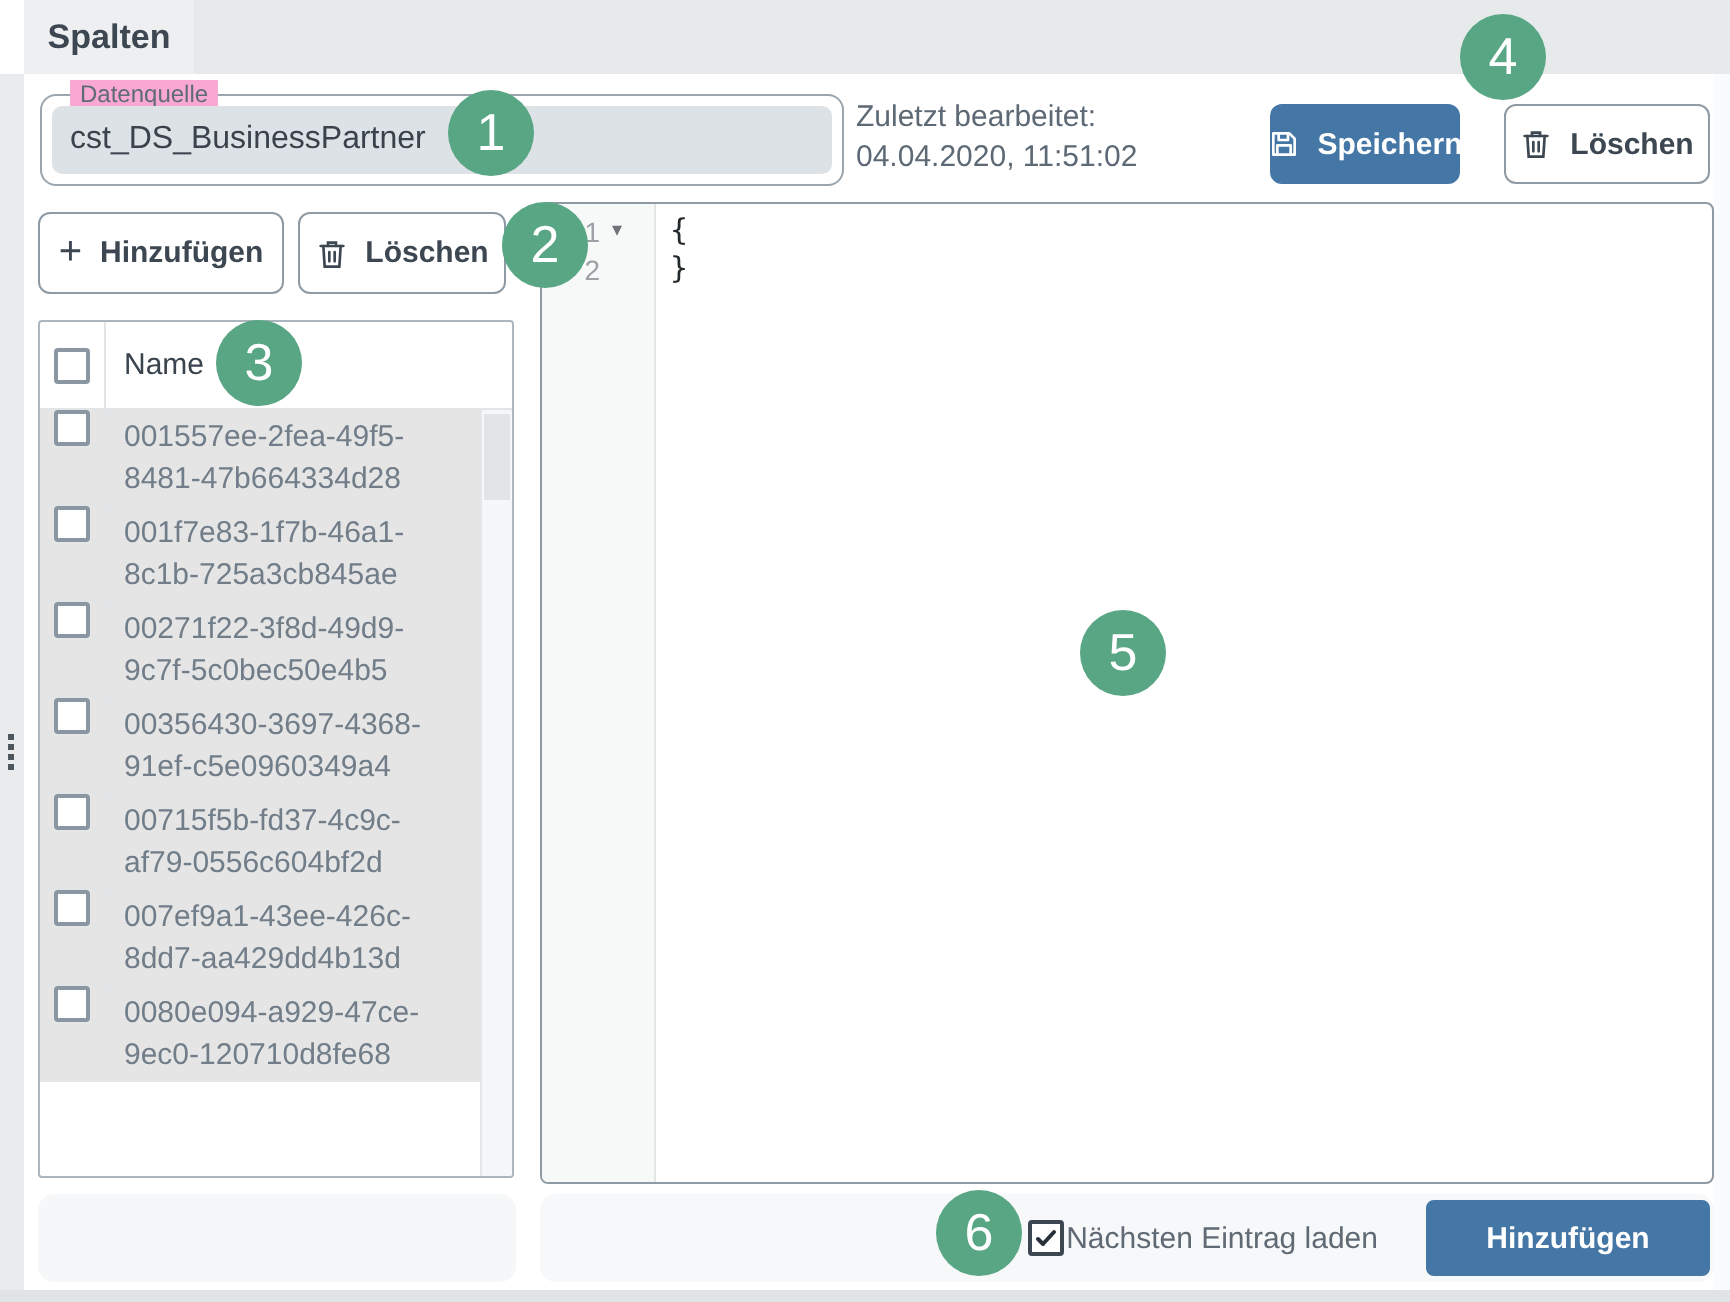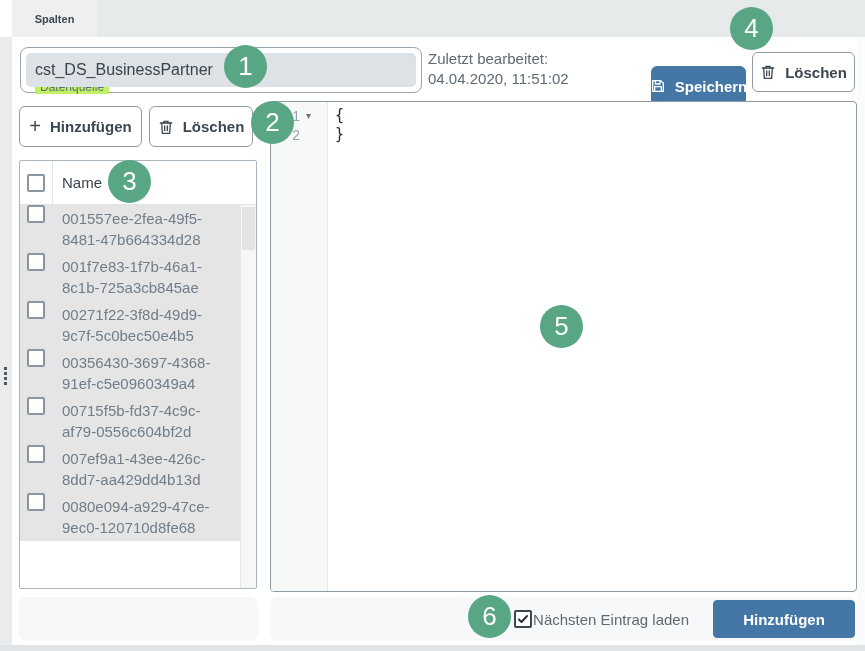--- a/index.html
+++ b/index.html
@@ -6,47 +6,47 @@
   html,body { width:865px; height:651px; }
   body {
     font-family:"Liberation Sans","DejaVu Sans",sans-serif;
     background:#fff; position:relative; overflow:hidden;
     color:#3d4752;
   }
   
   .tabbar { position:absolute; left:0; top:0; width:865px; height:37px; background:#e7eaeb; }
   .tabbar .corner { position:absolute; left:0; top:0; width:12px; height:37px; background:#fff; }
   .tab { position:absolute; top:0; height:37px; display:flex; align-items:center; justify-content:center;
-         font-size:11px; font-weight:700; color:#3d4752; cursor:pointer; }
+         font-size:17px; font-weight:700; color:#3d4752; cursor:pointer; }
   .tab-spalten { left:12px; width:85px; background:#edeff0; }
   .tab-rohdaten { left:97px; width:109px; background:#ffffff; }
   
   .left-strip { position:absolute; left:0; top:37px; width:12px; height:608px; background:#e9ebec; }
   .right-strip { position:absolute; left:857px; top:37px; width:8px; height:608px; background:#fafbfc; }
   .bottom-strip { position:absolute; left:0; top:645px; width:865px; height:6px; background:#e0e4e6; }
   .drag-dots { position:absolute; display:flex; flex-direction:column; gap:2px; align-items:center; }
   .drag-dots i { width:3px; height:3px; background:#4e565e; display:block; }
   .handle-left { left:4px; top:330px; }
   .handle-mid { left:261px; top:362px; }
   
   .content { position:absolute; left:12px; top:37px; width:845px; height:608px; background:#fff; }
   
   .fieldset { position:absolute; left:8px; top:10px; width:402px; height:46px;
               border:1px solid #9aa5ae; border-radius:8px; }
-  .fieldset .legend { position:absolute; top:-8px; left:14px; background:#bef264; padding:0 5px;
-              font-size:12px; color:#5f6b76;margin-top:40px; }
+  .fieldset .legend { position:absolute; top:-8px; left:14px; background:#f9a8d4; padding:0 5px;
+              font-size:12px; color:#5f6b76; }
   .fieldset .fill { position:absolute; left:5px; right:5px; top:5px; bottom:5px;
               background:#dde2e6; border-radius:5px; display:flex; align-items:center; padding-left:9px;
               font-size:16px; color:#3a434c; }
   .lastedit { position:absolute; left:416px; top:12px; font-size:15px; color:#5d6974; line-height:20px; }
   .btn { display:flex; align-items:center; justify-content:center; gap:9px;
          border-radius:6px; font-size:15px; font-weight:700; cursor:pointer; }
   .btn-outline { background:#fff; border:1px solid #8e9aa4; color:#3d4752; }
   .btn-blue { background:#4577a6; border:1px solid #4577a6; color:#fff; }
-  .btn-save { position:absolute; left:623px; top:29px; width:95px; height:40px;margin-left:16px; }
+  .btn-save { position:absolute; left:623px; top:15px; width:95px; height:40px; }
   .btn-del-top { position:absolute; left:740px; top:15px; width:103px; height:40px; }
   .btn-add { position:absolute; left:7px; top:69px; width:123px; height:41px; }
   .btn-del2 { position:absolute; left:137px; top:69px; width:104px; height:41px; }
   .plus { font-size:20px; font-weight:400; line-height:1; margin-top:-2px; }
   .icon-svg { width:16px; height:16px; flex:0 0 auto; }
   
   .table { position:absolute; left:7px; top:123px; width:238px; height:429px;
            border:1px solid #acb6be; border-radius:2px; background:#fff; overflow:hidden; }
   .thead { height:44px; display:flex; align-items:stretch; border-bottom:1px solid #e2e5e7; }
   .cb-col { width:33px; display:flex; align-items:center; justify-content:center;

